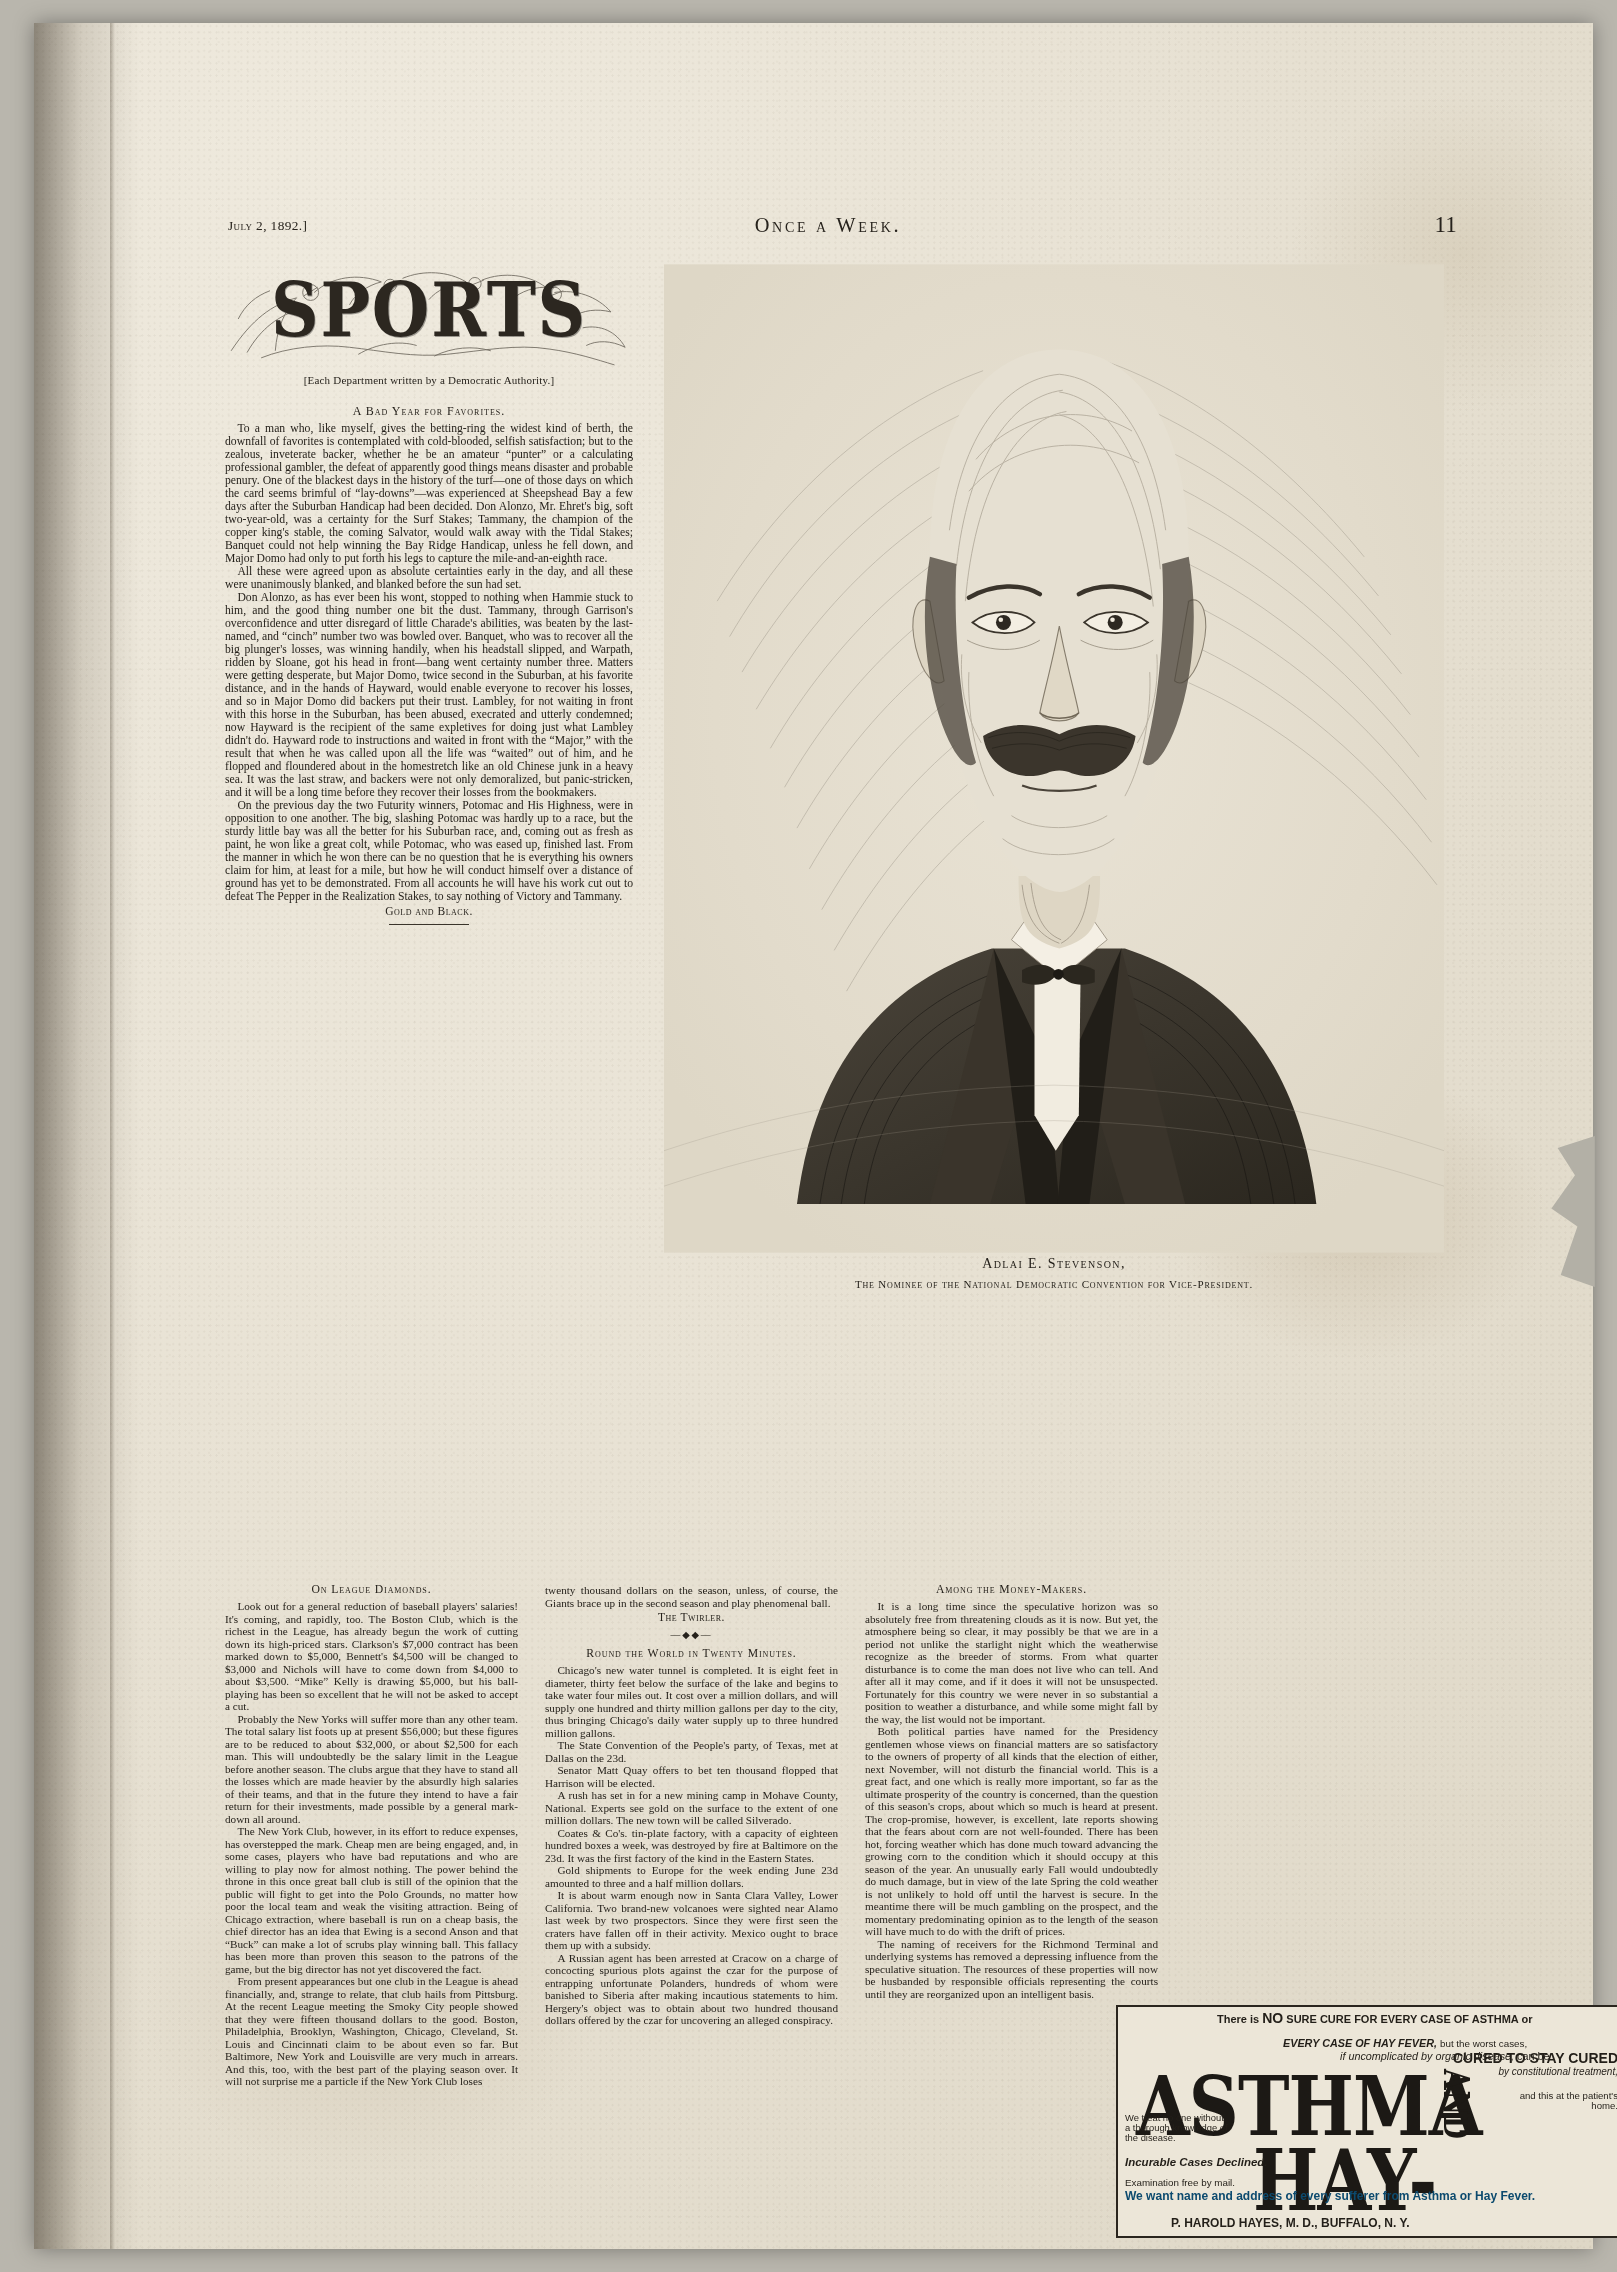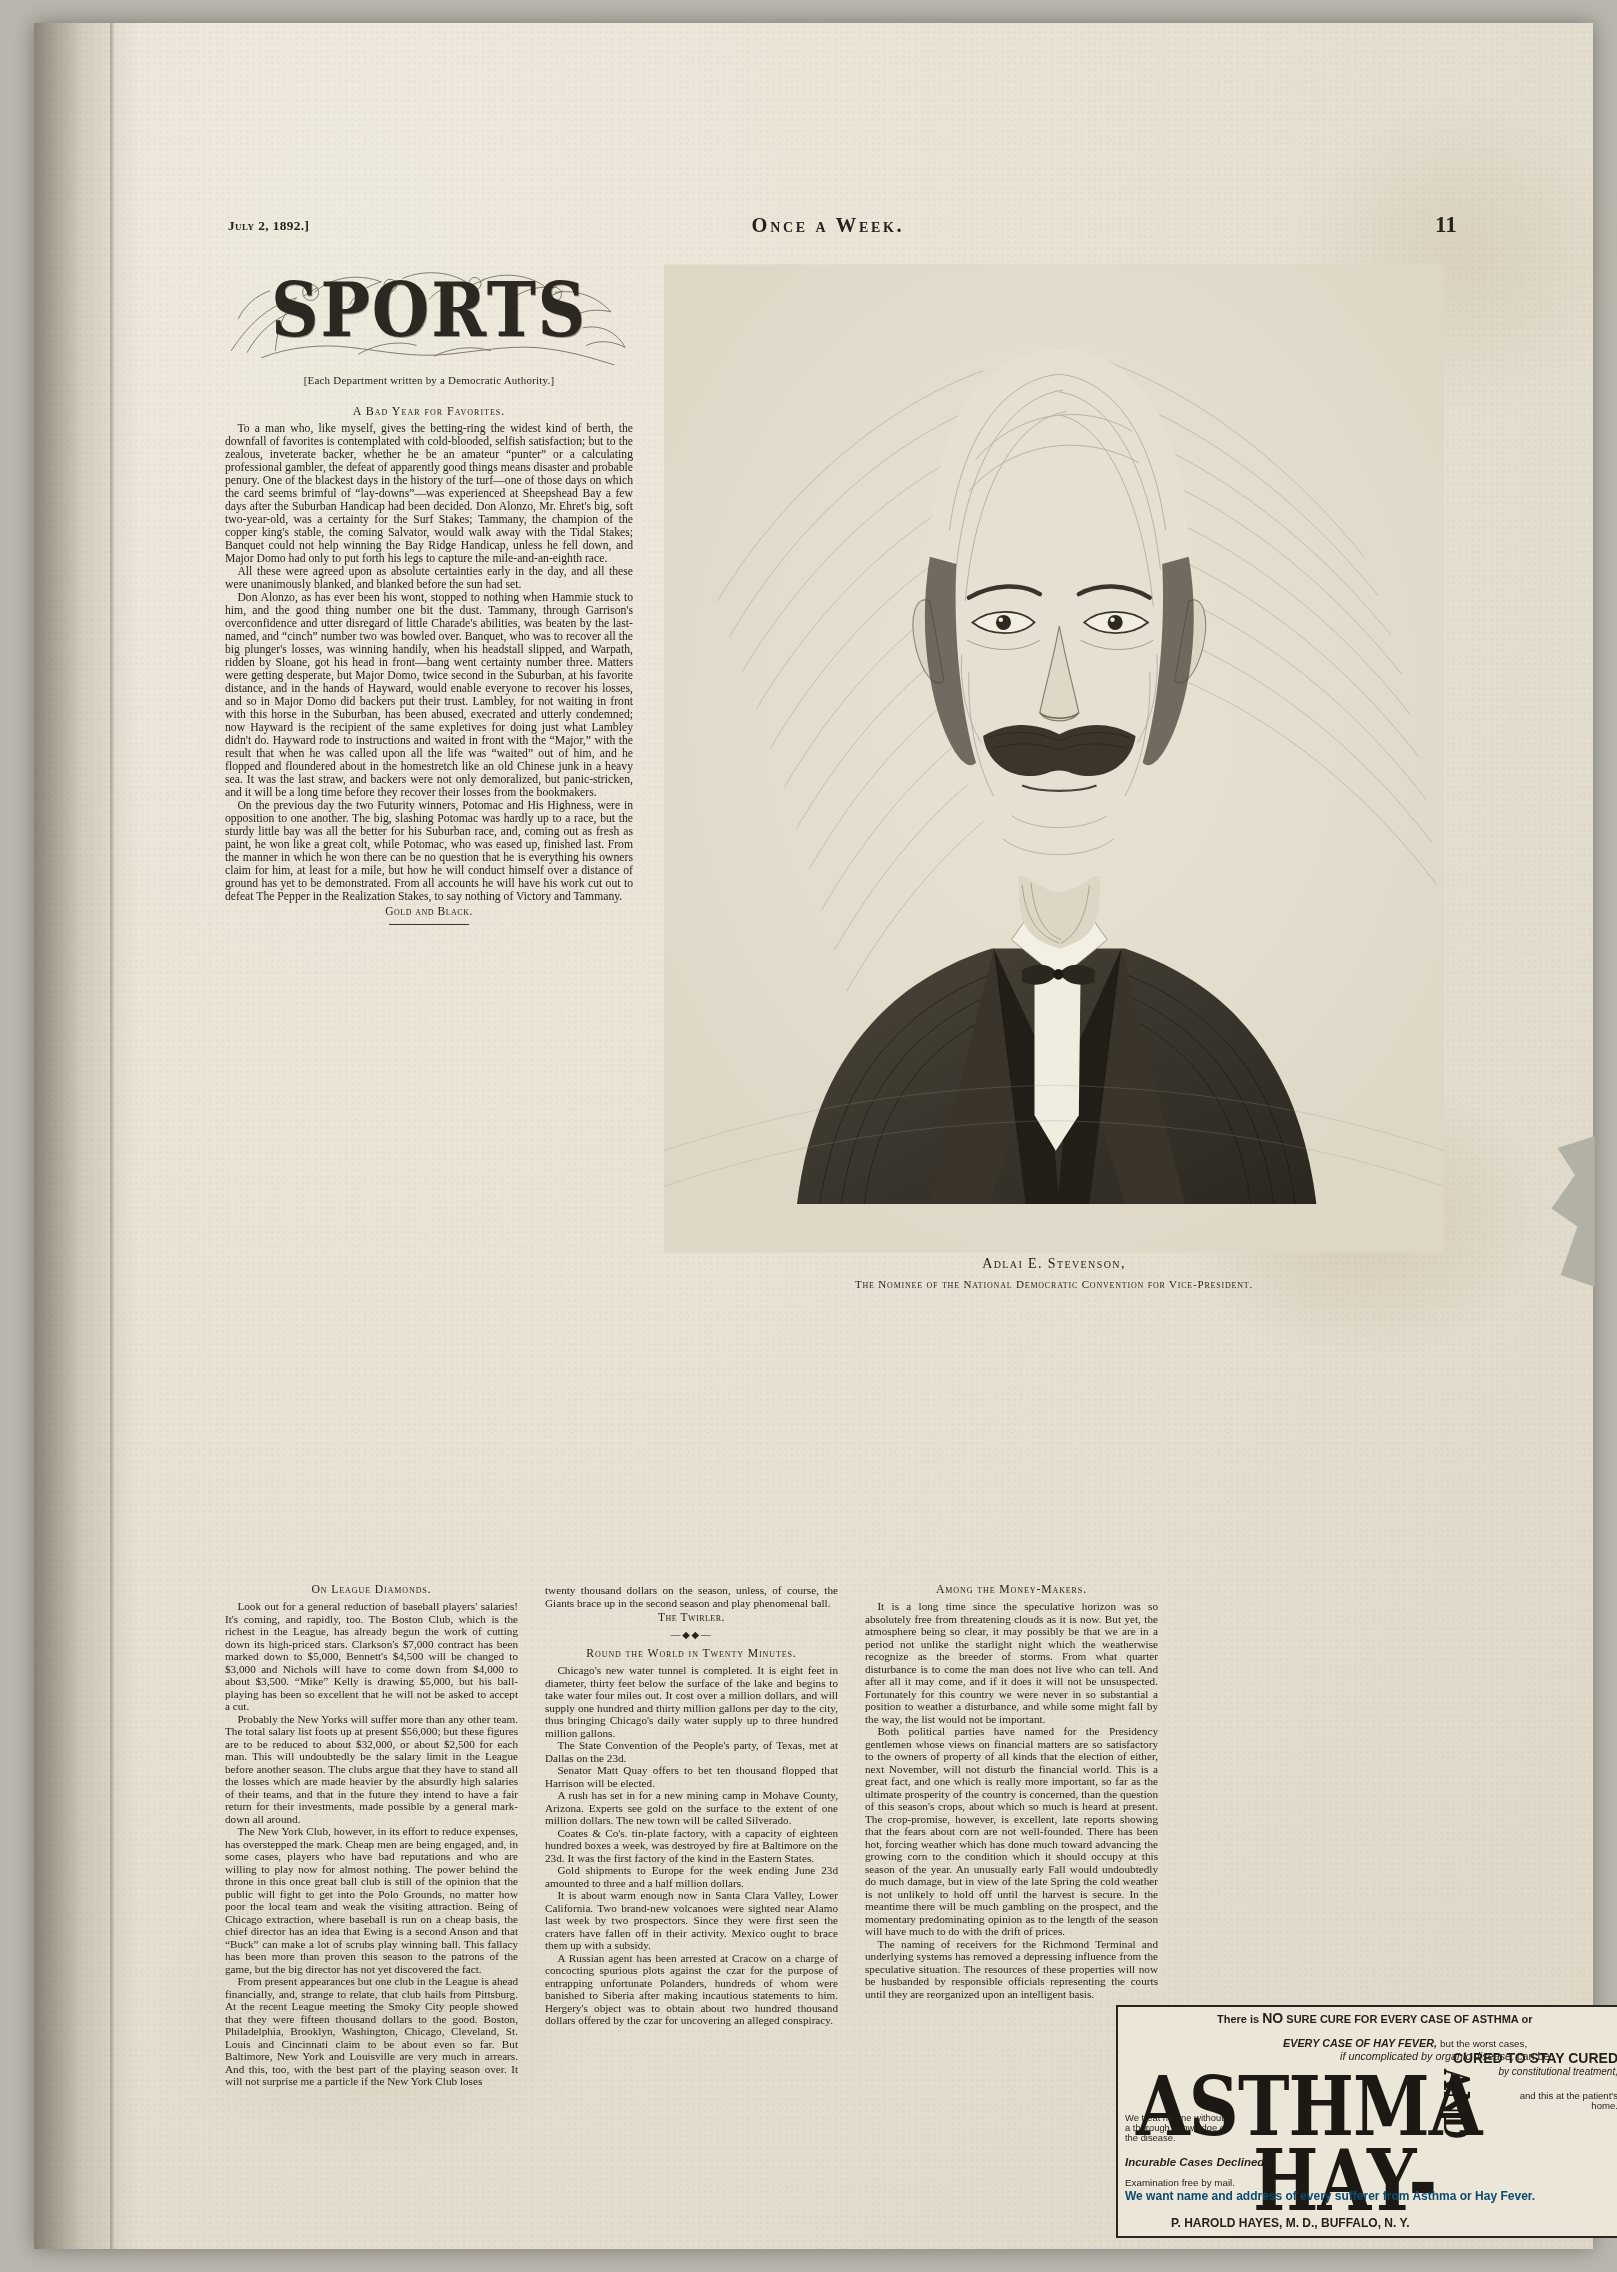--- a/index.html
+++ b/index.html
@@ -76,21 +76,20 @@
     width: 1268px;
     height: 1911px;
     color: #26221c;
   }
 
   
   .runhead {
     position: relative;
     height: 30px;
     font-family: "Liberation Serif", serif;
-    font-weight: bold;
   }
   .runhead .date {
     position: absolute; left: 34px; top: 3.5px;
     font-size: 13.3px; letter-spacing: 0.4px;
     font-variant: small-caps;
   }
   .runhead .title {
     position: absolute; left: 0; right: 0; top: 0;
     text-align: center;
     font-size: 20.4px; letter-spacing: 2.7px;
@@ -580,21 +579,21 @@
         </div>
 
         <div class="col" id="colB">
           <p style="text-indent:0">twenty thousand dollars on the season, unless, of course, the Giants brace up in the second season and play phenomenal ball.</p>
           <div class="sign">The Twirler.</div>
           <div class="diamond-rule">—◆◆—</div>
           <div class="head">Round the World in Twenty Minutes.</div>
           <p>Chicago's new water tunnel is completed. It is eight feet in diameter, thirty feet below the surface of the lake and begins to take water four miles out. It cost over a million dollars, and will supply one hundred and thirty million gallons per day to the city, thus bringing Chicago's daily water supply up to three hundred million gallons.</p>
           <p>The State Convention of the People's party, of Texas, met at Dallas on the 23d.</p>
           <p>Senator Matt Quay offers to bet ten thousand flopped that Harrison will be elected.</p>
-          <p>A rush has set in for a new mining camp in Mohave County, Arizona. Experts see gold on the surface to the extent of one million dollars. The new town will be called Silverado.</p>
+          <p>A rush has set in for a new mining camp in Mohave County, National. Experts see gold on the surface to the extent of one million dollars. The new town will be called Silverado.</p>
           <p>Coates &amp; Co's. tin-plate factory, with a capacity of eighteen hundred boxes a week, was destroyed by fire at Baltimore on the 23d. It was the first factory of the kind in the Eastern States.</p>
           <p>Gold shipments to Europe for the week ending June 23d amounted to three and a half million dollars.</p>
           <p>It is about warm enough now in Santa Clara Valley, Lower California. Two brand-new volcanoes were sighted near Alamo last week by two prospectors. Since they were first seen the craters have fallen off in their activity. Mexico ought to brace them up with a subsidy.</p>
           <p>A Russian agent has been arrested at Cracow on a charge of concocting spurious plots against the czar for the purpose of entrapping unfortunate Polanders, hundreds of whom were banished to Siberia after making incautious statements to him. Hergery's object was to obtain about two hundred thousand dollars offered by the czar for uncovering an alleged conspiracy.</p>
         </div>
 
         <div class="col" id="colC">
           <div class="head">Among the Money-Makers.</div>
           <p>It is a long time since the speculative horizon was so absolutely free from threatening clouds as it is now. But yet, the atmosphere being so clear, it may possibly be that we are in a period not unlike the starlight night which the weatherwise recognize as the breeder of storms. From what quarter disturbance is to come the man does not live who can tell. And after all it may come, and if it does it will not be unsuspected. Fortunately for this country we were never in so substantial a position to weather a disturbance, and while some might fall by the way, the list would not be important.</p>
           <p>Both political parties have named for the Presidency gentlemen whose views on financial matters are so satisfactory to the owners of property of all kinds that the election of either, next November, will not disturb the financial world. This is a great fact, and one which is really more important, so far as the ultimate prosperity of the country is concerned, than the question of this season's crops, about which so much is heard at present. The crop-promise, however, is excellent, late reports showing that the fears about corn are not well-founded. There has been hot, forcing weather which has done much toward advancing the growing corn to the condition which it should occupy at this season of the year. An unusually early Fall would undoubtedly do much damage, but in view of the late Spring the cold weather is not unlikely to hold off until the harvest is secure. In the meantime there will be much gambling on the prospect, and the momentary predominating opinion as to the length of the season will have much to do with the drift of prices.</p>

